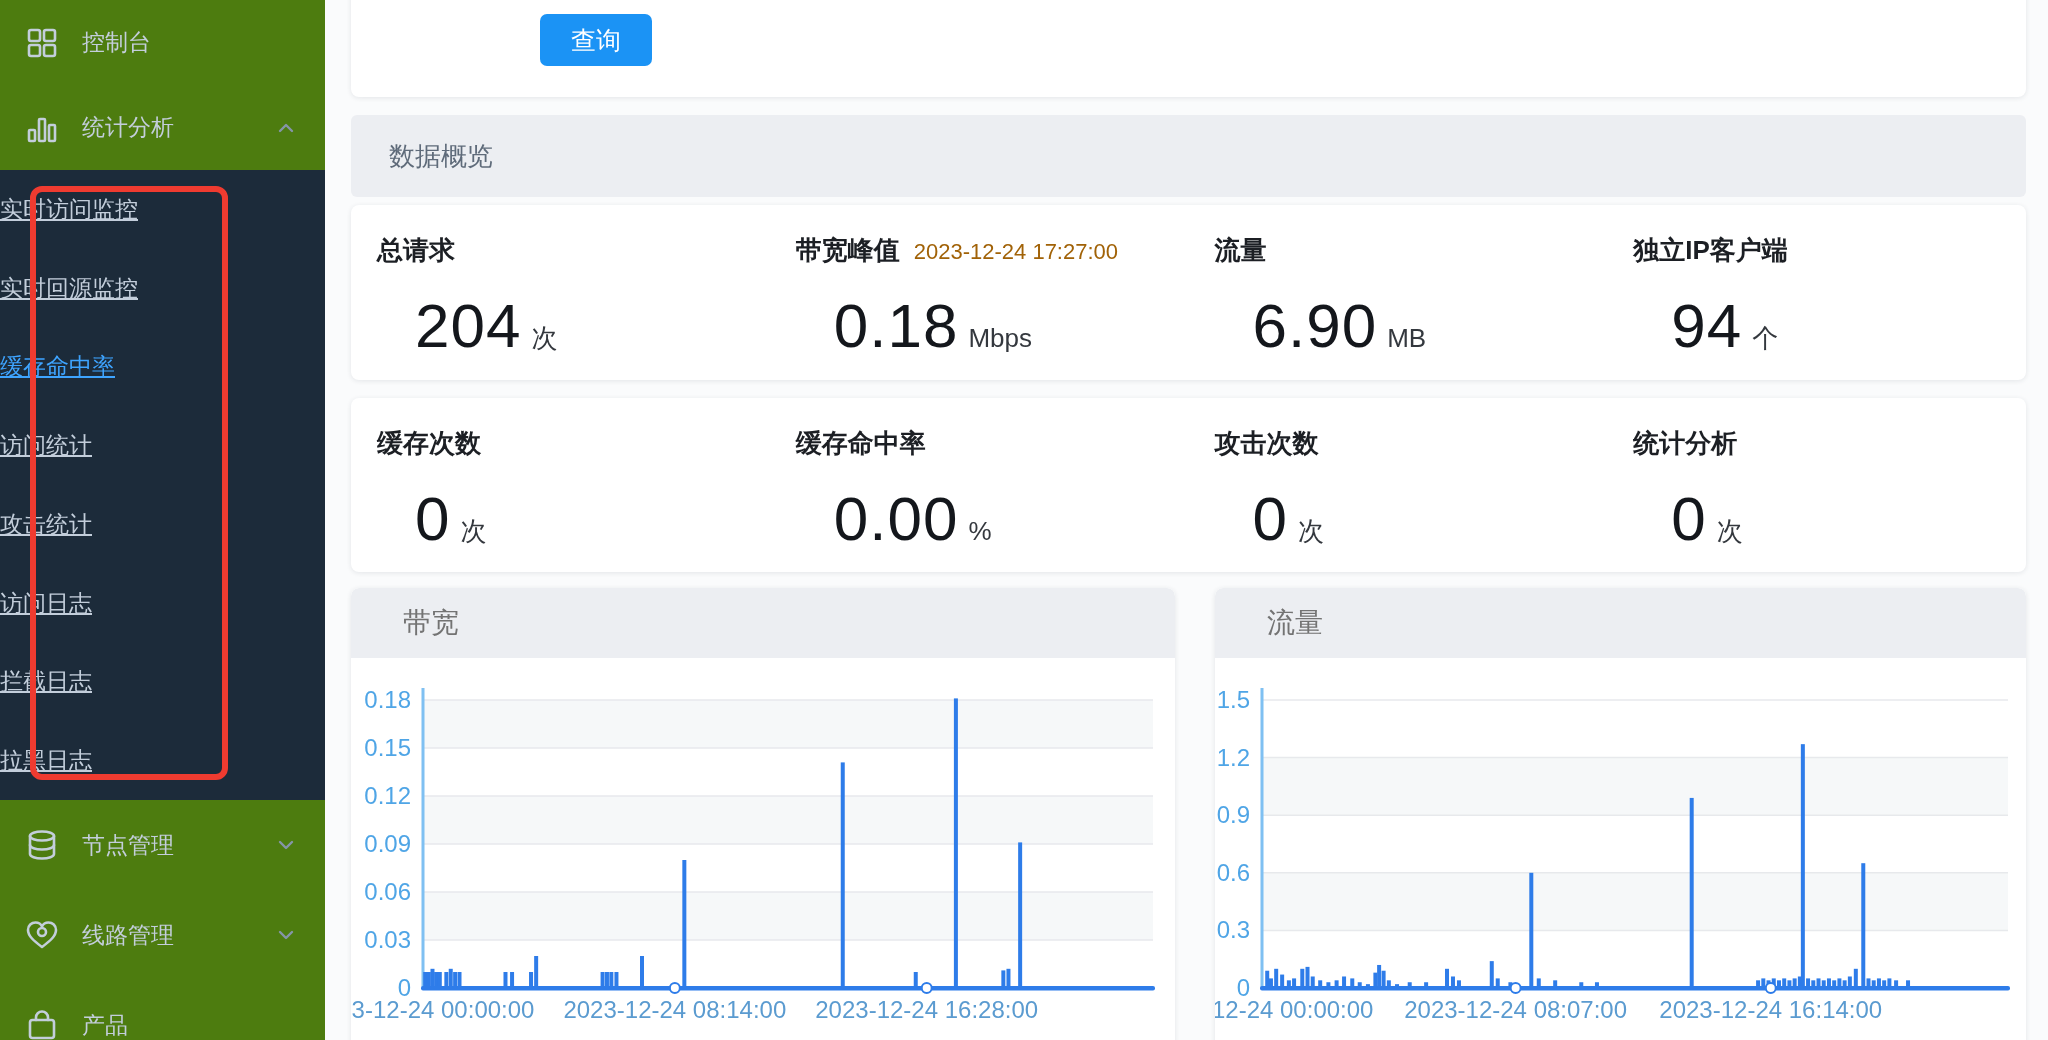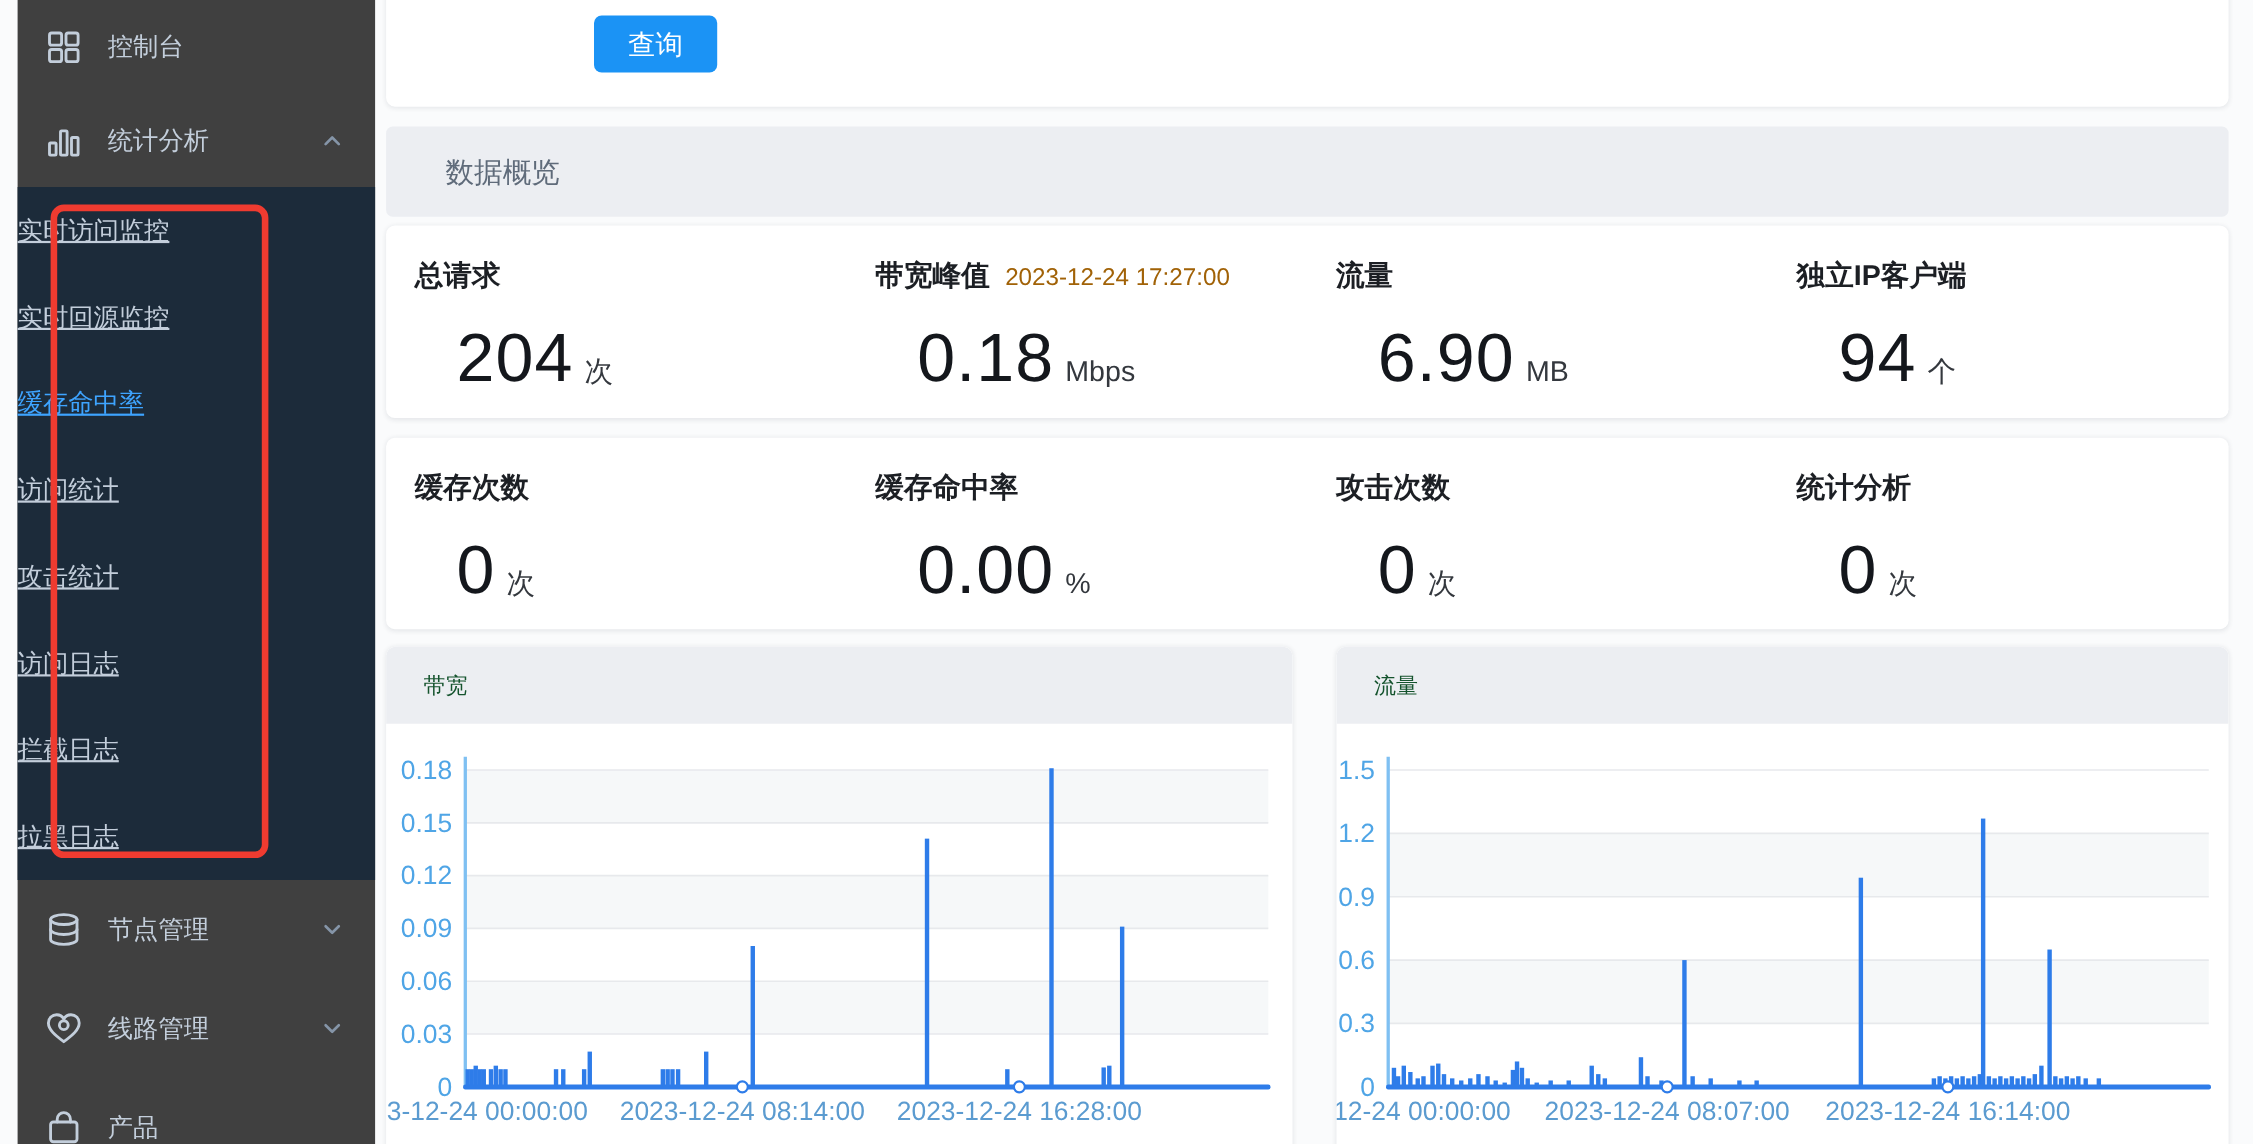--- a/index.html
+++ b/index.html
@@ -1,49 +1,49 @@
 <!DOCTYPE html>
 <html><head>
 <meta charset="utf-8">
 <style>
   * { margin:0; padding:0; box-sizing:border-box; }
   html,body { width:2048px; height:1040px; overflow:hidden; }
   body { font-family:"Liberation Sans","DejaVu Sans",sans-serif; background:#fafbfc; position:relative; }
 
   
-  .sidebar { position:absolute; left:16px; top:0; width:325px; height:1040px; background:#404040; z-index:2; }
+  .sidebar { position:absolute; left:0; top:0; width:325px; height:1040px; background:#4d7c0f; z-index:2; }
   .menu-item { display:flex; align-items:center; height:85px; padding-left:24px; color:#c3cedb; font-size:23px; cursor:pointer; }
   .menu-item .mi-icon { width:36px; height:36px; margin-right:22px; flex:0 0 36px; }
   .menu-item .chev { margin-left:auto; margin-right:28px; width:22px; height:22px; }
   .submenu { background:#1c2b3a; height:630px; display:flex; flex-direction:column; position:relative; }
   .submenu-item { flex:1; display:flex; align-items:center; color:#c3cedb; font-size:23px; cursor:pointer;text-decoration:underline; }
   .submenu-item.active { color:#3ea4ff; }
   .bottom-item { height:90px;padding-left:24px; }
   .annotation-box { position:absolute; left:30px; top:186px; width:198px; height:594px; border:6px solid #ef3b30; border-radius:12px; pointer-events:none; z-index:5; }
 
   
   .main { position:absolute; left:325px; top:0; width:1723px; height:1040px; }
   .card { position:absolute; left:26px; width:1675px; background:#ffffff; border-radius:8px; box-shadow:0 1px 5px rgba(30,40,60,0.10); }
   .top-card { top:-18px; height:115px; }
   .btn-primary { position:absolute; left:189px; top:32px; width:112px; height:52px; background:#1b93f5; color:#ffffff; font-size:25px; border:none; border-radius:7px; cursor:pointer; }
   .section-band { position:absolute; left:26px; top:115px; width:1675px; height:82px; background:#eceef2; border-radius:6px; display:flex; align-items:center; }
-  .section-band .band-title { margin-left:54px; font-size:26px; color:#5f6b7a; }
+  .section-band .band-title { margin-left:38px; font-size:26px; color:#5f6b7a; }
 
   .stats-card { display:flex; }
   .stats-card .stat-col { width:25%; padding:28px 10px 0 26px; }
   .stat-label-row { display:flex; align-items:baseline; }
   .stat-label { font-size:26px; font-weight:bold; color:#1c1f24; }
   .stat-note { font-size:22px; color:#a16207; margin-left:14px; }
   .stat-value-row { display:flex; align-items:baseline; margin-top:22px; }
   .stat-value { font-size:62px; color:#14171c; letter-spacing:1px;margin-left:38px; }
   .stat-unit { font-size:26px; color:#34383e; margin-left:10px; }
 
   .chart-card { position:absolute; top:588px; height:470px; background:#ffffff; border-radius:8px; box-shadow:0 1px 5px rgba(30,40,60,0.10); overflow:hidden; }
   .chart-header { height:70px; background:#eceef2; border-radius:8px 8px 0 0; display:flex; align-items:center; }
-  .chart-header .chart-title { margin-left:34px; font-size:20px; color:#14532d; }
+  .chart-header .chart-title { margin-left:52px; font-size:28px; color:#737373; }
   .chart-body { position:absolute; left:0; top:72px; right:0; bottom:0; }
   .chart-body svg { display:block; }
 </style>
 </head>
 <body>
 
 <nav class="sidebar">
   <div id="sidebar-menu">
       <div class="menu-item ">
         <span class="mi-icon"><svg viewBox="0 0 36 36">

